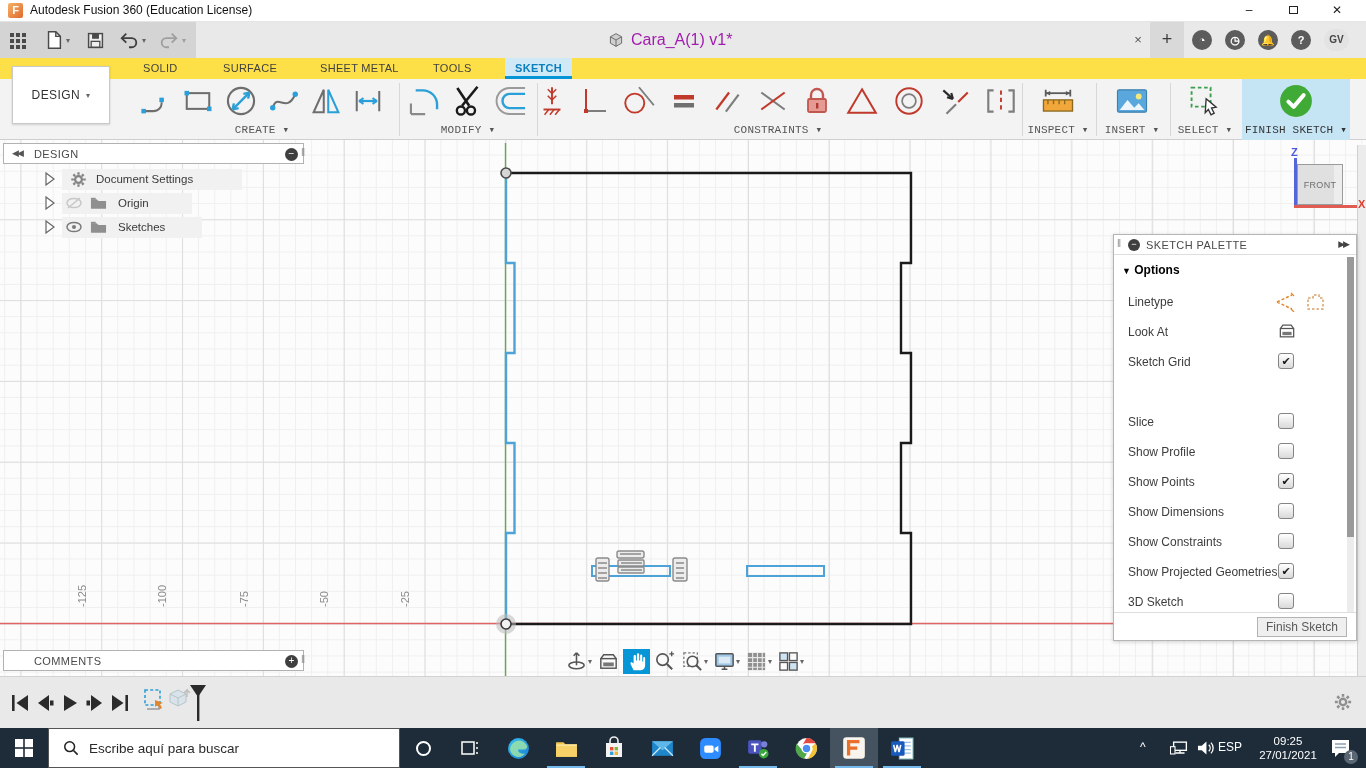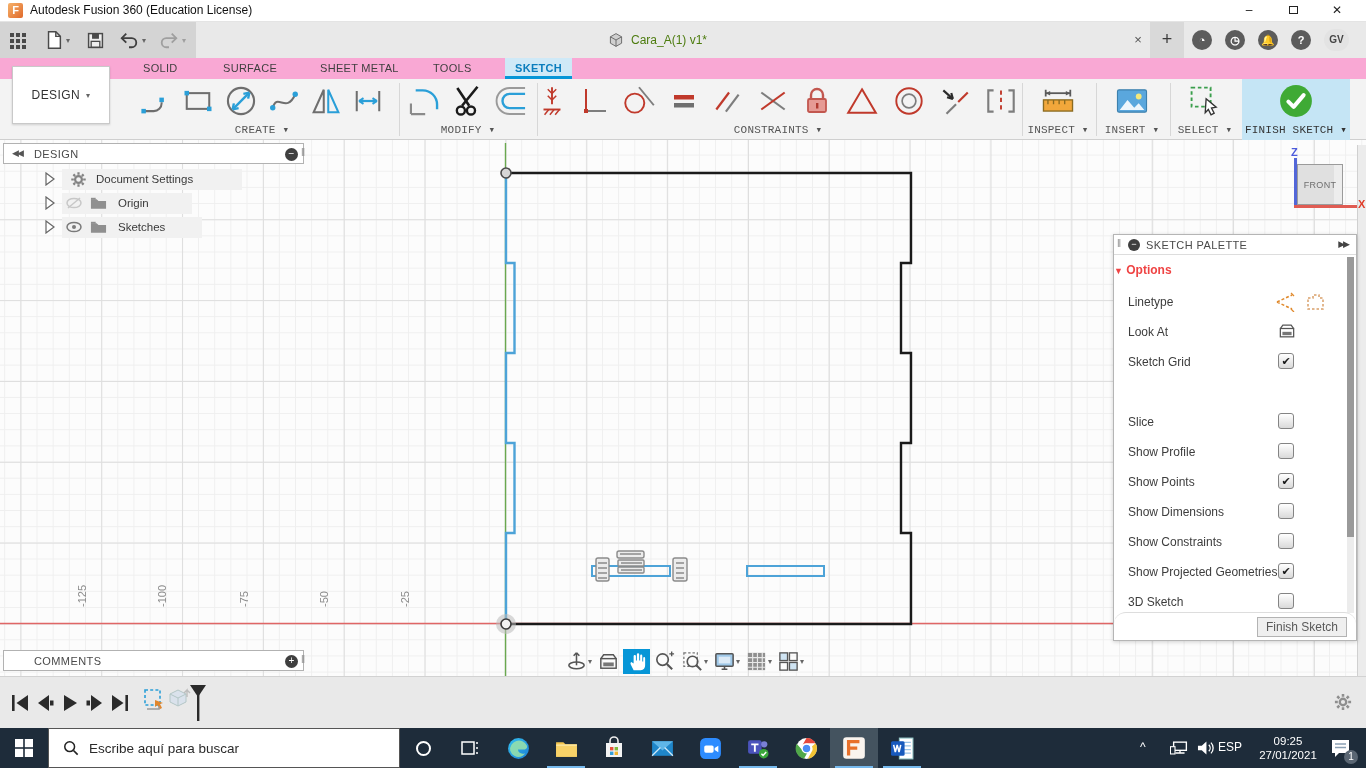--- a/index.html
+++ b/index.html
@@ -19,32 +19,32 @@
     font-size:12px; color:#222; }
   #btn-min{ left:1232px; } #btn-max{ left:1276px; } #btn-close{ left:1320px; }
   #btn-max i { display:inline-block; width:9px; height:8px; border:1px solid #222; }
 
   
   #qat { position:absolute; top:22px; left:0; width:1366px; height:36px; background:#e9e9e9; }
   #qat .left-seg { position:absolute; left:0; top:0; width:196px; height:36px; background:#d4d4d4; }
   .qbtn { position:absolute; top:6px; height:24px; display:flex; align-items:center; gap:2px; }
   .caret { font-size:8px; color:#666; }
   .doc-tab { position:absolute; left:608px; top:0; height:36px; display:flex; align-items:center; gap:7px; }
-  .doc-tab .label { font-size:12px; color:#4d7c0f; }
+  .doc-tab .label { font-size:16px; color:#a21caf; }
   .tab-close { position:absolute; left:1128px; top:8px; width:20px; height:20px; text-align:center;
     line-height:19px; color:#555; font-size:13px; }
   .tab-plus { position:absolute; left:1150px; top:0; width:34px; height:36px; background:#d9d9d9;
     color:#3c3c3c; font-size:18px; text-align:center; line-height:34px; }
   .top-circle { position:absolute; top:8px; width:20px; height:20px; border-radius:50%;
     background:#5c5c5c; color:#fff; font-size:11px; font-weight:bold; text-align:center; line-height:20px; }
   #avatar { position:absolute; left:1324px; top:7px; width:25px; height:22px; border-radius:11px;
     background:#e3e3e3; color:#444; font-size:10px; font-weight:bold; text-align:center; line-height:22px; }
 
   
-  #ribbon-tabs { position:absolute; top:58px; left:0; width:1366px; height:21px; background:#f9a8d4; }
+  #ribbon-tabs { position:absolute; top:58px; left:0; width:1366px; height:21px; background:#fde047; }
   .rtab { position:absolute; top:0; height:21px; font-size:11px; color:#3f3f3f; letter-spacing:.3px;
     line-height:21px; padding:0 10px; }
   .rtab.active { background:#cfe9f7; color:#0a7dbd; border-bottom:3px solid #0696d7; font-weight:bold; }
 
   
   #ribbon { position:absolute; top:79px; left:0; width:1366px; height:61px; background:#f3f3f3;
     border-bottom:1px solid #cfcfcf;font-family:Liberation Mono, monospace; }
   .rgroup { position:absolute; top:0; height:61px; }
   .rgroup .icons { display:flex; align-items:center; justify-content:center; gap:6px; height:44px; }
   .rgroup .glabel { text-align:center; font-size:11px; color:#555; letter-spacing:.2px; }
@@ -102,31 +102,31 @@
   
   #palette { position:absolute; left:1113px; top:234px; width:244px; height:407px; background:#fff;
     border:1px solid #b5b5b5; box-shadow:0 1px 4px rgba(0,0,0,.18); }
   #palette .phead { position:absolute; top:0; left:0; right:0; height:20px; border-bottom:1px solid #ddd;
     font-size:11px; color:#4a4a4a; letter-spacing:.4px; }
   #palette .phead .pcircle { position:absolute; left:14px; top:4px; width:12px; height:12px;
     border-radius:50%; background:#3f3f3f; color:#fff; font-size:9px; line-height:11px; text-align:center; }
   #palette .phead .ptitle { position:absolute; left:32px; top:4px; }
   #palette .phead .collapse { position:absolute; right:8px; top:4px; color:#444; font-size:9px; letter-spacing:-2px; }
   #palette .phead .grip { position:absolute; left:3px; top:3px; color:#8a8a8a; font-size:10px; }
-  .sect { position:absolute; left:0; top:28px; font-size:12px; font-weight:bold; color:#ef4444; }
+  .sect { position:absolute; left:8px; top:28px; font-size:12px; font-weight:bold; color:#000000; }
   .prow { position:absolute; left:0; width:230px; height:24px; }
   .prow .plabel { position:absolute; left:14px; top:4px; font-size:12px; color:#3d3d3d; }
   .cbox { position:absolute; left:164px; top:2px; width:16px; height:16px; border:1px solid #848484;
     border-radius:3px; background:linear-gradient(#fff,#d9d9d9); text-align:center; line-height:14px;
     font-size:11px; color:#1a1a1a; }
   .cbox::after { content:""; }
   .cbox.checked::after { content:"✔"; }
   #pscroll { position:absolute; right:2px; top:22px; width:7px; height:356px; background:#ececec; }
   #pscroll .thumb { position:absolute; top:0; left:0; width:7px; height:280px; background:#9a9a9a; }
-  #pfoot { position:absolute; left:0; right:0; bottom:0; height:28px; border-top:1px solid #ddd;border-radius:12px; }
+  #pfoot { position:absolute; left:0; right:0; bottom:0; height:28px; border-top:1px solid #ddd; }
   #finish-btn { position:absolute; right:9px; top:4px; padding:2px 8px; background:#efefef;
     border:1px solid #b3b3b3; font-size:12px; color:#5a5a5a; }
 
   
   #navbar { position:absolute; left:563px; top:508px; height:26px; display:flex; align-items:center; gap:1px; }
   .nbtn { display:flex; align-items:center; height:25px; padding:1px 2px; }
   .nbtn.active { background:#0696d7; }
 
   
   #timeline { position:absolute; top:676px; left:0; width:1366px; height:52px; background:#e9e9e9;

